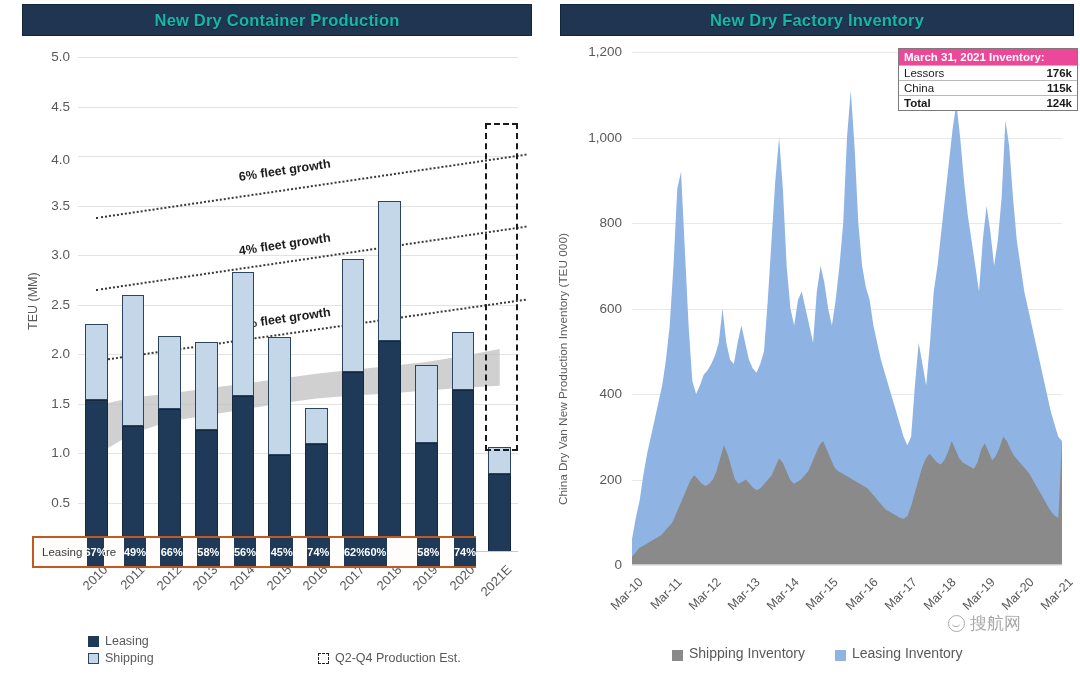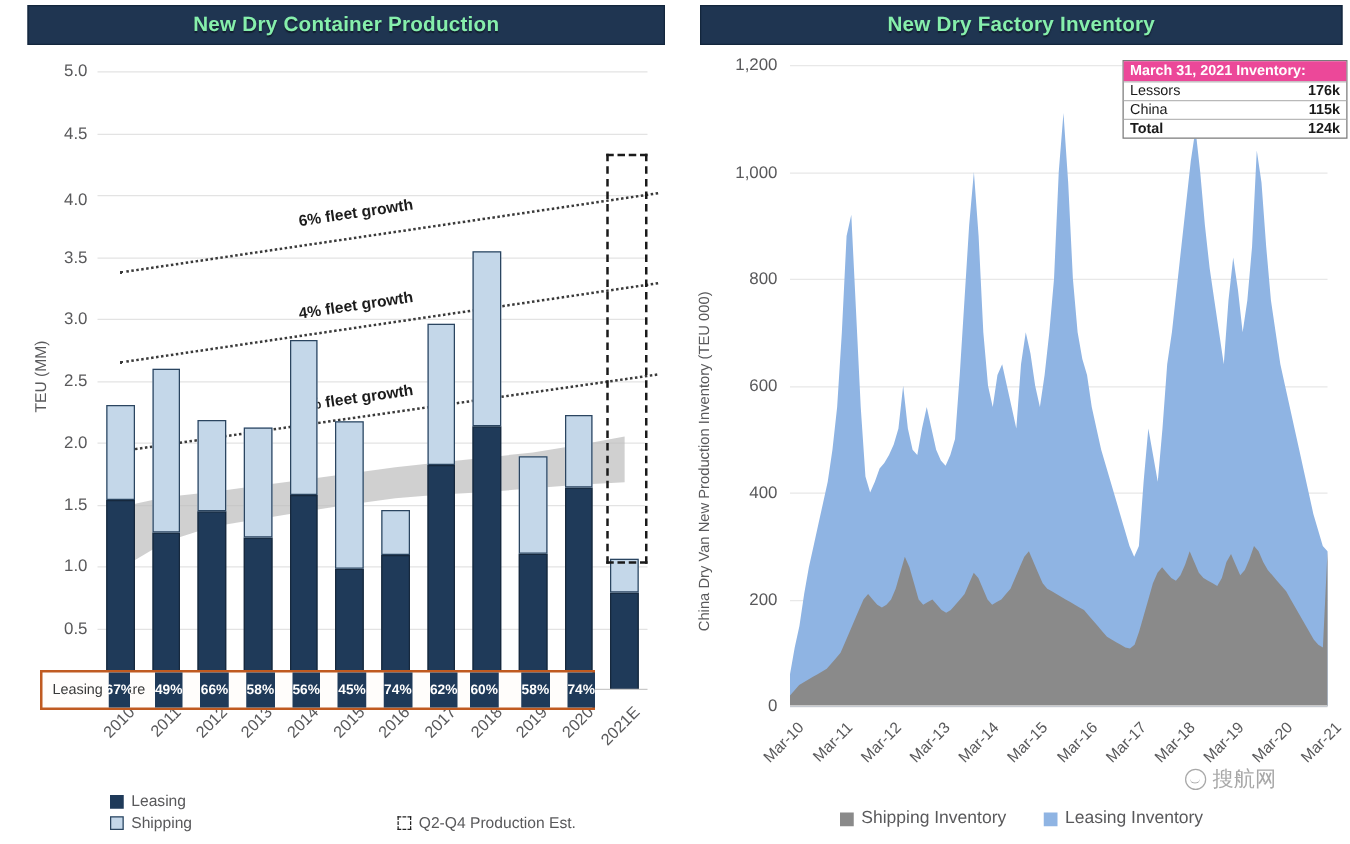--- a/index.html
+++ b/index.html
@@ -12,21 +12,21 @@
   #panel-right{left:540px;width:540px;}
 
   .title-bar{
     position:absolute;top:4px;height:30px;
     background:#1F3551;border:1px solid #13263c;
     display:flex;align-items:center;justify-content:center;
   }
   #title-left{left:22px;width:508px;}
   #title-right{left:20px;width:512px;}
   .title-bar span{
-    color:#86efac;font-size:16.5px;font-weight:bold;letter-spacing:.2px;
+    color:#14b8a6;font-size:16.5px;font-weight:bold;letter-spacing:.2px;
     text-shadow:0 1px 1px rgba(0,0,0,.45);
   }
 
   
   .plot{position:absolute;}
   #plot-left{left:78px;top:57px;width:440px;height:495px;}
   #plot-right{left:632px;top:52px;width:430px;height:513px;}
 
   .gridline{position:absolute;left:0;width:100%;height:1px;background:#e3e3e3;}
   #plot-right .gridline{background:#e8e8e8;}
@@ -250,21 +250,21 @@
     <div id="leasing-share-box">
       <div id="leasing-share-label">Leasing Share</div>
     <div class="share-cell" style="left: 52.9667px; width: 17px;">67%</div>
         <div class="share-cell" style="left: 89.6333px; width: 22.7333px;">49%</div>
         <div class="share-cell" style="left: 126.3px; width: 22.7333px;">66%</div>
         <div class="share-cell" style="left: 162.967px; width: 22.7333px;">58%</div>
         <div class="share-cell" style="left: 199.633px; width: 22.7333px;">56%</div>
         <div class="share-cell" style="left: 236.3px; width: 22.7333px;">45%</div>
         <div class="share-cell" style="left: 272.967px; width: 22.7333px;">74%</div>
         <div class="share-cell" style="left: 309.633px; width: 22.7333px;">62%</div>
-        <div class="share-cell" style="left: 342px; width: 22.7333px;">60%</div>
+        <div class="share-cell" style="left: 330px; width: 22.7333px;">60%</div>
         <div class="share-cell" style="left: 382.967px; width: 22.7333px;">58%</div>
         <div class="share-cell" style="left: 419.633px; width: 22.7333px;">74%</div>
       </div>
 
     <div class="legend" id="legend-left">
       <div class="legend-row">
         <div class="legend-item">
           <span class="sw sw-lease"></span>
           <span>Leasing</span>
         </div>

